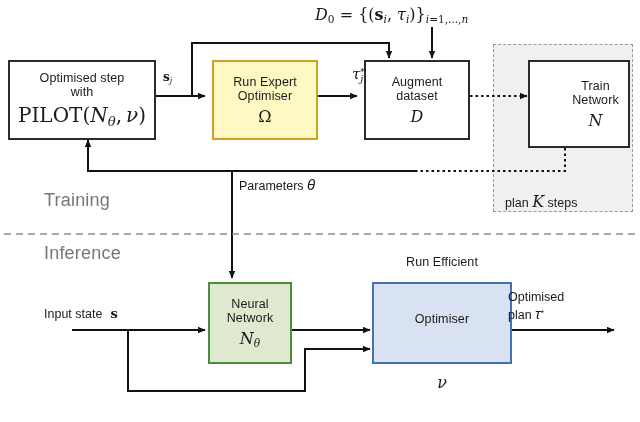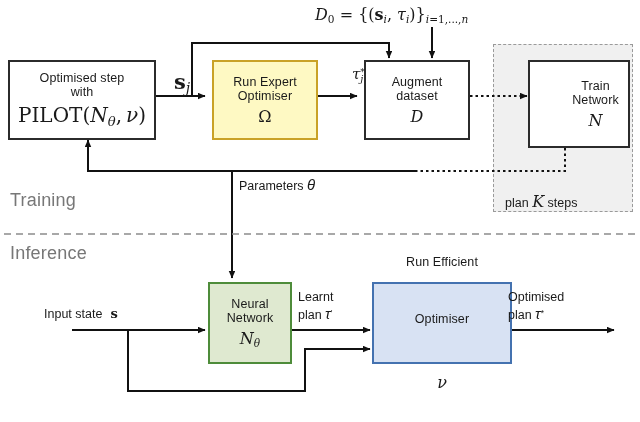--- a/index.html
+++ b/index.html
@@ -43,20 +43,21 @@
     font-size:12.5px;
     white-space:nowrap;
     line-height:1.18;
   }
   .lbl.serif{font-family:"DejaVu Serif", serif;}
   .section{
     position:absolute;
     font-size:18px;
     color:#777777;
     letter-spacing:.2px;
+    margin-left:34px;
   }
   .kregion{
     position:absolute;
     box-sizing:border-box;
     border:1.5px dashed #9a9a9a;
     background:#f0f0f0;
   }
   .kcap{
     position:absolute;
     font-size:12.5px;
@@ -146,21 +147,21 @@
     <span class="ln l2">dataset</span>
     <span class="sym cal">D</span>
   </div>
 
   <div class="box" style="left:528px;top:60px;width:102px;height:88px;padding-left:33px;">
     <span class="ln l1">Train</span>
     <span class="ln l2">Network</span>
     <span class="sym cal">N</span>
   </div>
 
-  <div class="lbl serif" style="left:174px;top:70px;font-size:21px;">
+  <div class="lbl serif" style="left:163px;top:70px;font-size:12px;">
     <span class="bold-up">s</span><sub><i>j</i></sub>
   </div>
   <div class="lbl serif" style="left:324px;top:66px;font-size:15px;margin-left:28px;">
     <i>τ</i><sup>*</sup><sub style="margin-left:-5px;"><i>j</i></sub>
   </div>
   <div class="lbl" style="left:239px;top:176px;">
     <span>Parameters</span>
     <span class="serif" style="font-style:italic;font-size:15px;">θ</span>
   </div>
 
@@ -180,23 +181,19 @@
     <span class="ln l1">Run Efficient</span>
     <span class="ln l2">Optimiser</span>
     <span class="sym">ν</span>
   </div>
 
   <div class="lbl" style="left:44px;top:306px;">
     <span>Input state</span>
     <span class="bold-up" style="font-size:13px;">&nbsp;s</span>
   </div>
 
-  <div class="lbl" style="left:298px;top:290px;">
-    <span class="ln">Learnt</span><br>
-    <span class="ln">plan <span class="serif" style="font-style:italic;font-size:15px;">τ</span><sup class="serif">′</sup></span>
-  </div>
 
   <div class="lbl" style="left:508px;top:290px;">
     <span class="ln">Optimised</span><br>
     <span class="ln">plan <span class="serif" style="font-style:italic;font-size:15px;">τ</span><sup class="serif">*</sup></span>
   </div>
 
 </div>
 
 </body></html>

